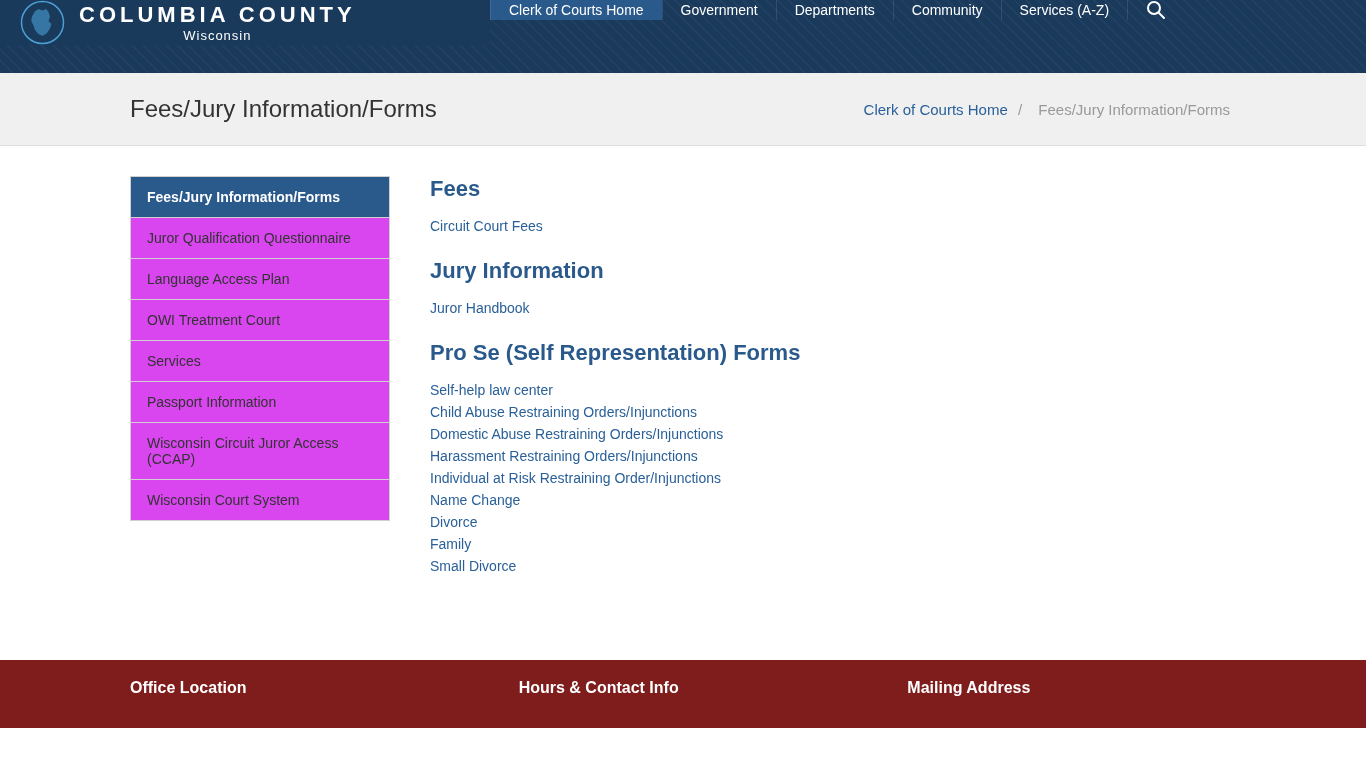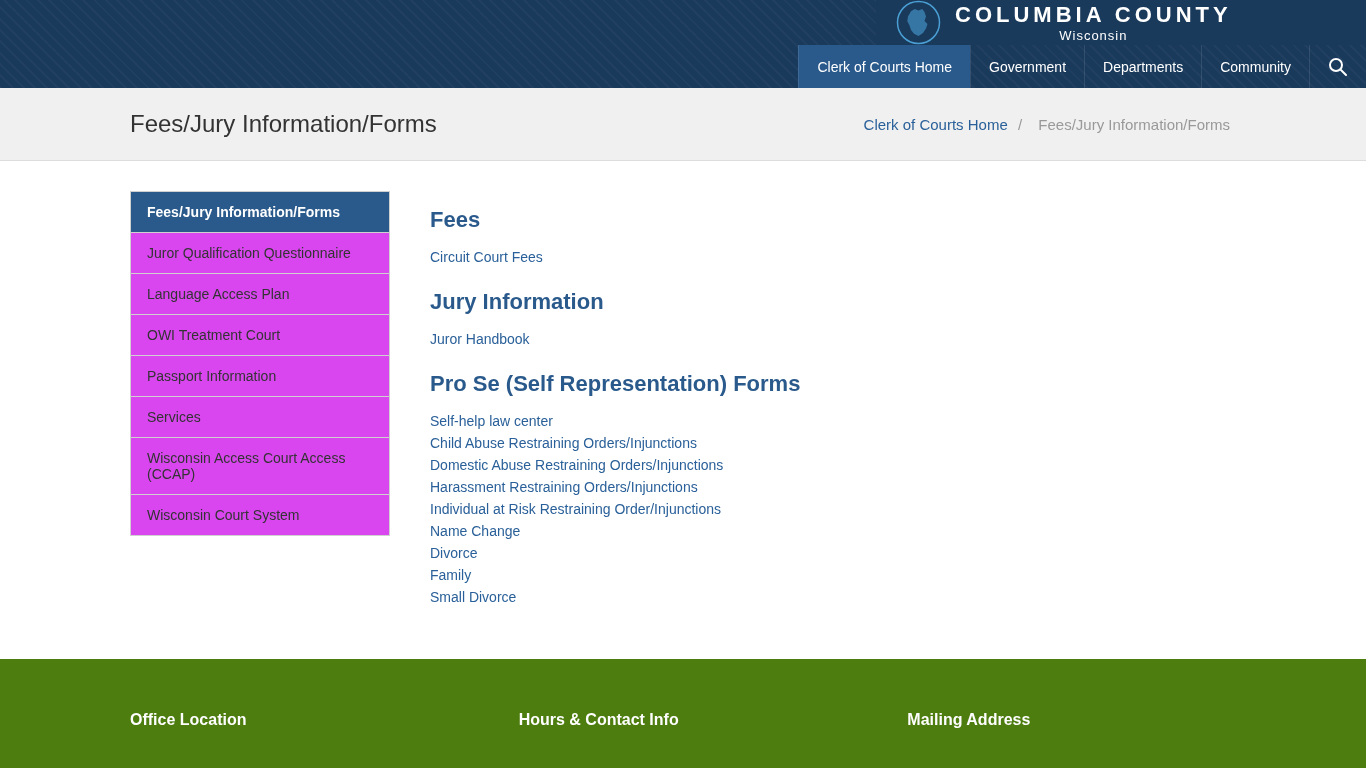--- a/index.html
+++ b/index.html
@@ -9,23 +9,22 @@
     .header {
       background-color: #1a3a5c;
       background-image: repeating-linear-gradient(
         45deg,
         rgba(255,255,255,0.03) 0px,
         rgba(255,255,255,0.03) 2px,
         transparent 2px,
         transparent 8px
       );
       display: flex;
-      align-items: flex-end;
-      height: 88px;
-      flex-direction: column;
+      align-items: flex-start;
+      height: 73px;
     }
     .logo-area {
       display: flex;
       align-items: center;
       padding: 0 20px;
       min-width: 490px;
       background-color: #1a3a5c;
     }
     .logo-icon {
       width: 45px;
@@ -146,40 +145,41 @@
     }
     .section-heading {
       font-size: 22px;
       font-weight: bold;
       color: #2a5a8c;
       margin-bottom: 12px;
       margin-top: 20px;
       padding-bottom: 4px;
     }
     .section-heading:first-child {
-      margin-top: 16px;
+      margin-top: 0;
     }
     .content-link {
       display: block;
       color: #2a6099;
       text-decoration: none;
       margin-bottom: 6px;
       font-size: 14px;
     }
     .section-block {
       margin-bottom: 24px;
     }
 
     
     .footer {
-      background-color: #4d7c0f;
+      background-color: #7f1d1d;
       color: #ccc;
-      padding: 52px 130px;
+      padding: 19px 130px;
       display: flex;
       gap: 60px;
+      margin-top: 32px;
     }
     .footer-col h3 {
       color: #fff;
       font-size: 16px;
       font-weight: bold;
       margin-bottom: 12px;
     }
     .footer-col {
       flex: 1;
     }
@@ -197,20 +197,21 @@
     <div class="logo-text">
       <span class="county-name">COLUMBIA COUNTY</span>
       <span class="state-name">Wisconsin</span>
     </div>
   </div>
   <nav class="nav-bar">
     <a class="nav-item active" href="#">Clerk of Courts Home</a>
     <a class="nav-item" href="#">Government</a>
     <a class="nav-item" href="#">Departments</a>
     <a class="nav-item" href="#">Community</a>
+    <a class="nav-item" href="#">Services (A-Z)</a>
     <div class="search-icon-btn">
       <svg width="20" height="20" viewBox="0 0 20 20" fill="none" xmlns="http://www.w3.org/2000/svg">
         <circle cx="8" cy="8" r="6" stroke="white" stroke-width="2"></circle>
         <line x1="13" y1="13" x2="18" y2="18" stroke="white" stroke-width="2" stroke-linecap="round"></line>
       </svg>
     </div>
   </nav>
 </header>
 
 <div class="page-title-bar">
@@ -222,23 +223,23 @@
   </div>
 </div>
 
 <div class="main-content">
 
   <nav class="sidebar">
     <a class="sidebar-item active" href="#">Fees/Jury Information/Forms</a>
     <a class="sidebar-item" href="#">Juror Qualification Questionnaire</a>
     <a class="sidebar-item" href="#">Language Access Plan</a>
     <a class="sidebar-item" href="#">OWI Treatment Court</a>
+    <a class="sidebar-item" href="#">Services</a>
     <a class="sidebar-item" href="#">Passport Information</a>
-    <a class="sidebar-item" href="#">Services</a>
-    <a class="sidebar-item" href="#">Wisconsin Access Court Access (CCAP)</a>
+    <a class="sidebar-item" href="#">Wisconsin Circuit Juror Access (CCAP)</a>
     <a class="sidebar-item" href="#">Wisconsin Court System</a>
   </nav>
 
   <div class="content-area">
 
     <div class="section-block">
       <h2 class="section-heading">Fees</h2>
       <a class="content-link" href="#">Circuit Court Fees</a>
     </div>
 

